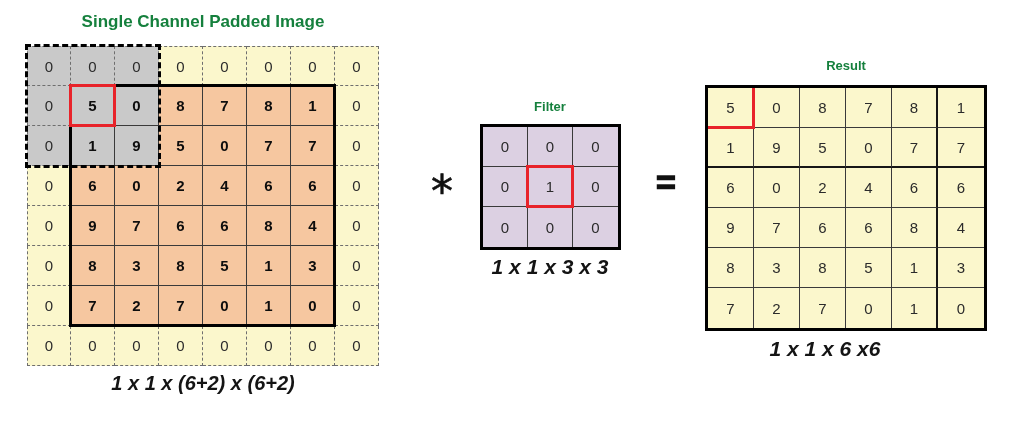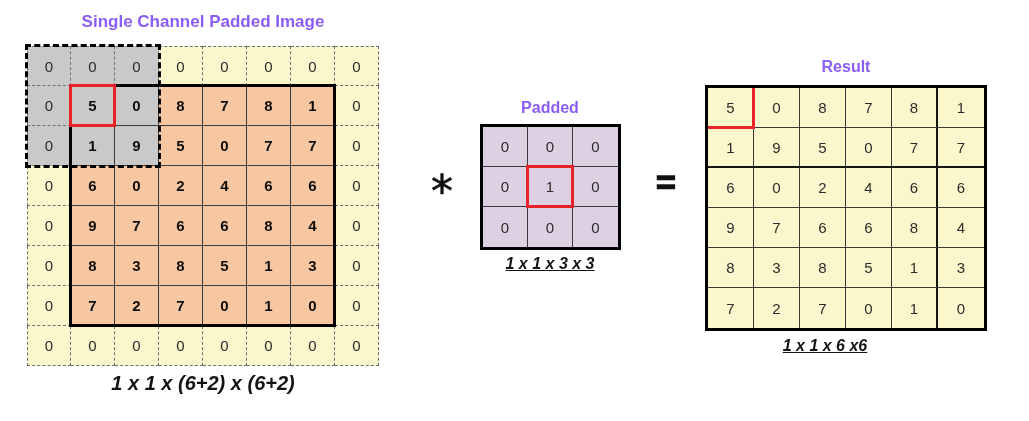--- a/index.html
+++ b/index.html
@@ -5,24 +5,24 @@
   * { margin:0; padding:0; box-sizing:border-box; }
   html,body { width:1029px; height:421px; }
   body {
     position:relative;
     background:#ffffff;
     font-family:"Liberation Sans", sans-serif;
     overflow:hidden;
   }
   .abs { position:absolute; }
 
-  .title   { font-weight:700; font-size:17px; color:#8b5cf6; text-align:center; white-space:nowrap; }
-  .title-sm{ font-size:16px; }
+  .title   { font-weight:700; font-size:17px; color:#15803d; text-align:center; white-space:nowrap; }
+  .title-sm{ font-size:13px; }
   .caption { font-weight:700; font-style:italic; font-size:20px; color:#141414; text-align:center; white-space:nowrap; }
-  .caption-sm{ font-size:16px;text-decoration:underline; }
+  .caption-sm{ font-size:21px; }
 
   .grid { position:absolute; display:grid; }
   .bordered { border:3px solid #000; }
 
   .cell {
     display:flex; align-items:center; justify-content:center;
     font-size:15px; line-height:1;
     border:0 solid #3a3a3a;
   }
   
@@ -128,21 +128,21 @@
     <div class="cell t-p">0</div>
     <div class="cell t-p">0</div>
   </div>
 
 <div class="abs caption" style="left:27px; top:372px; width:352px;">1 x 1 x (6+2) x (6+2)</div>
 
 <div class="abs op op-star" style="left:420px; top:160px; width:44px; height:44px;">
   <span>*</span>
 </div>
 
-<div class="abs title title-sm" style="left:460px; top:99px; width:180px;">Padded</div>
+<div class="abs title title-sm" style="left:460px; top:99px; width:180px;">Filter</div>
 
 <div class="grid bordered" style="left: 480px; top: 124px; width: 141px; height: 126px; grid-template-columns: repeat(3, 45px); grid-template-rows: repeat(3, 40px);">
   <div class="frame red-frame-filter"></div>
 <div class="cell t-f">0</div>
     <div class="cell t-f">0</div>
     <div class="cell t-f no-r">0</div>
     <div class="cell t-f">0</div>
     <div class="cell t-f">1</div>
     <div class="cell t-f no-r">0</div>
     <div class="cell t-f no-b">0</div>

